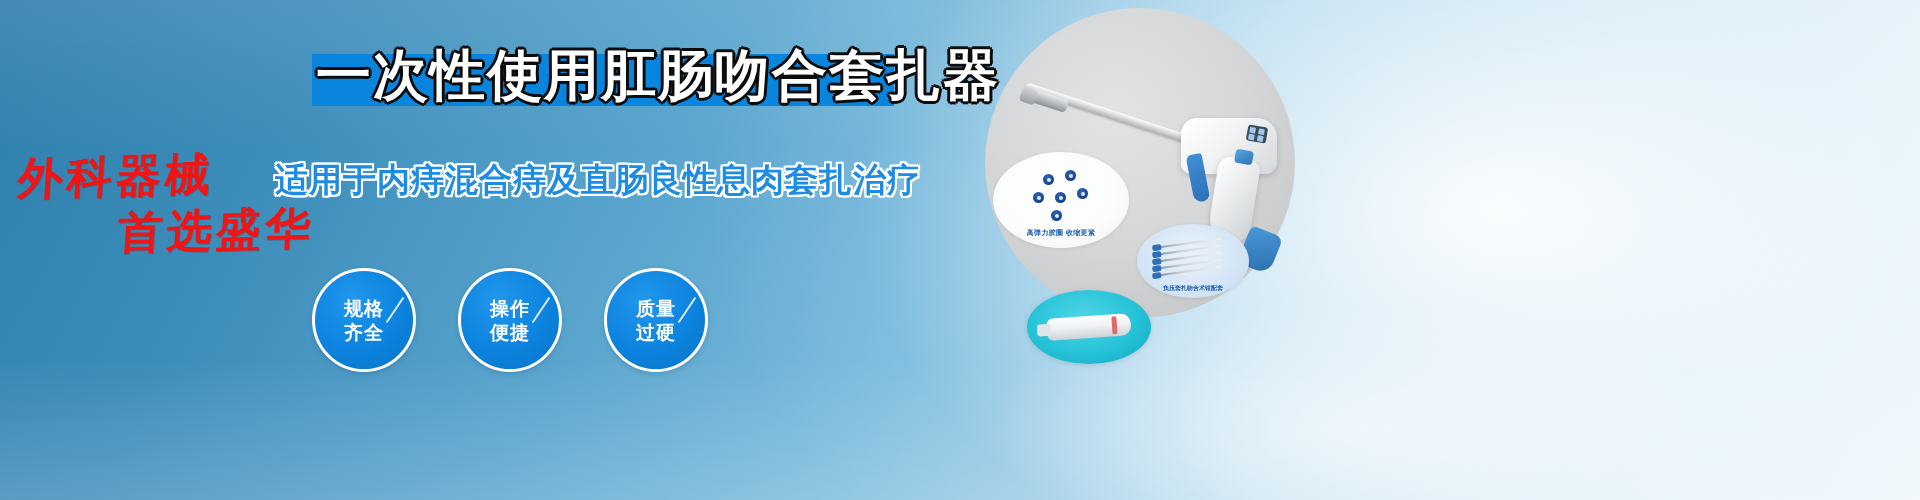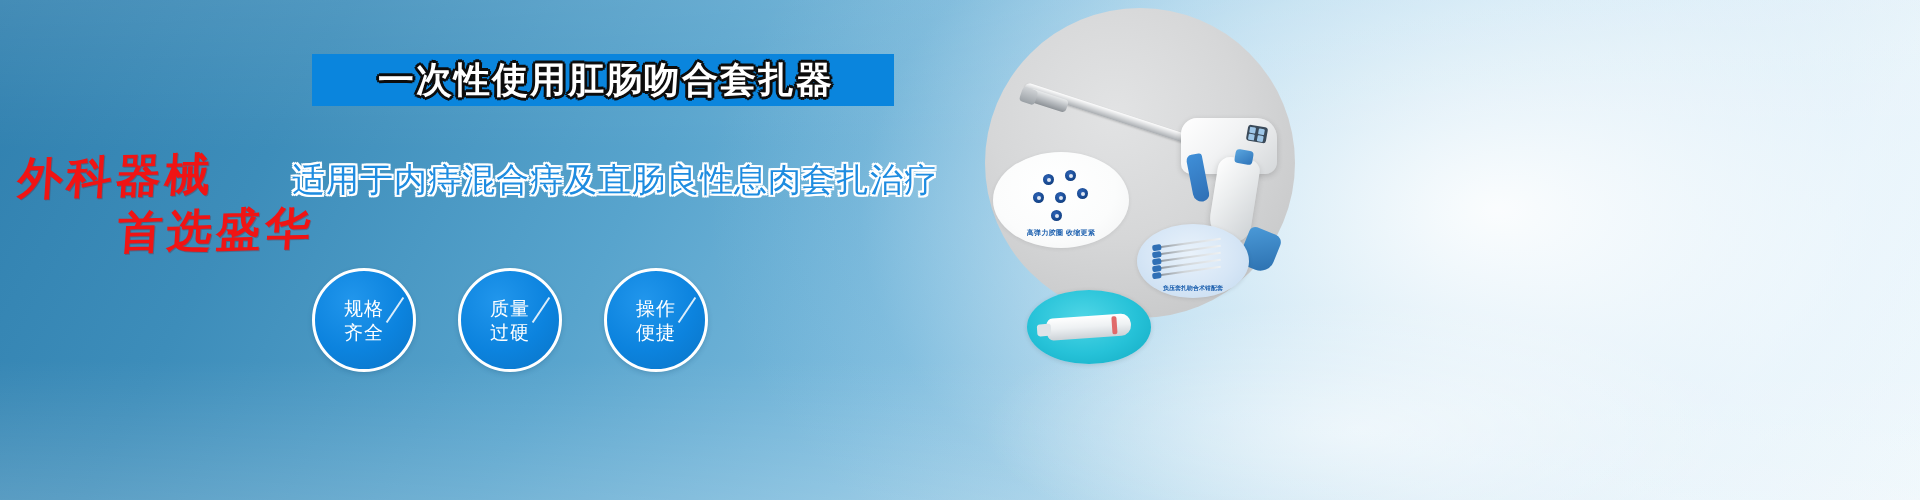--- a/index.html
+++ b/index.html
@@ -93,43 +93,43 @@
     width: 582px;
     height: 52px;
     background: #0a85dd;
   }
   .title-text {
     position: absolute;
     left: 316px;
     top: 52px;
     width: 580px;
     text-align: center;
-    font-size: 36px;
+    font-size: 55px;
     font-weight: 700;
     color: #ffffff;
     letter-spacing: 2px;
     line-height: 56px;
-    font-family: Liberation Sans, sans-serif;
+    font-family: Liberation Mono, monospace;
     text-shadow:
       -2px -2px 0 #0d0d0d,  2px -2px 0 #0d0d0d,
       -2px  2px 0 #0d0d0d,  2px  2px 0 #0d0d0d,
        0px  3px 0 #0d0d0d,  3px  0px 0 #0d0d0d,
       -3px  0px 0 #0d0d0d,  0px -3px 0 #0d0d0d;
     white-space: nowrap;
   }
 
   
   .subtitle {
     position: absolute;
-    left: 292px;
+    left: 275px;
     top: 158px;
     width: 620px;
     text-align: center;
     font-size: 33px;
-    font-weight: 400;
+    font-weight: 700;
     letter-spacing: 1px;
     color: #1e8ce0;
     line-height: 44px;
     font-family: "DejaVu Sans", "Liberation Sans", sans-serif;
     text-shadow:
       -2px -2px 0 #ffffff,  2px -2px 0 #ffffff,
       -2px  2px 0 #ffffff,  2px  2px 0 #ffffff,
        0px  2px 0 #ffffff,  2px  0px 0 #ffffff,
       -2px  0px 0 #ffffff,  0px -2px 0 #ffffff;
     white-space: nowrap;
@@ -163,21 +163,21 @@
     width: 2px;
     height: 30px;
     background: rgba(255,255,255,0.85);
     transform: rotate(34deg);
   }
   .feature .ftxt {
     position: relative;
     text-align: right;
     color: #ffffff;
     font-size: 19px;
-    font-weight: 400;
+    font-weight: 700;
     line-height: 24px;
     letter-spacing: 1px;
     font-family: "DejaVu Sans", "Liberation Sans", sans-serif;
     white-space: pre-line;
   }
 
   
   .photo {
     position: absolute;
     left: 985px;
@@ -448,25 +448,25 @@
 
   <div class="subtitle">适用于内痔混合痔及直肠良性息肉套扎治疗</div>
 
   <div class="features">
     <div class="feature">
       <span class="slash"></span>
       <span class="ftxt"><span>规格</span><br><span>齐全</span></span>
     </div>
     <div class="feature">
       <span class="slash"></span>
-      <span class="ftxt"><span>质量</span><br><span>过硬</span></span>
+      <span class="ftxt"><span>操作</span><br><span>便捷</span></span>
     </div>
     <div class="feature">
       <span class="slash"></span>
-      <span class="ftxt"><span>操作</span><br><span>便捷</span></span>
+      <span class="ftxt"><span>质量</span><br><span>过硬</span></span>
     </div>
   </div>
 
   <div class="photo">
     <div class="photo-disc"></div>
 
     <div class="dev-shaft"></div>
     <div class="dev-tip"></div>
     <div class="dev-tip2"></div>
     <div class="dev-body"></div>

